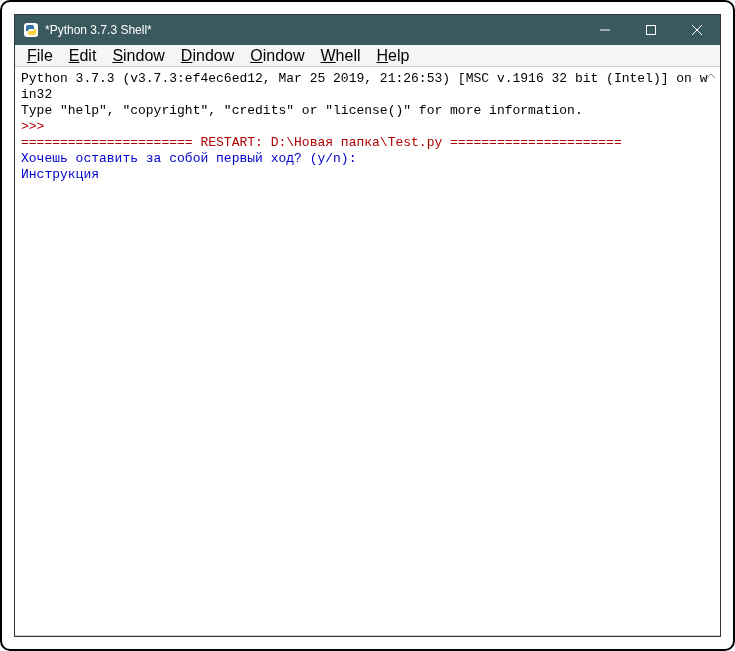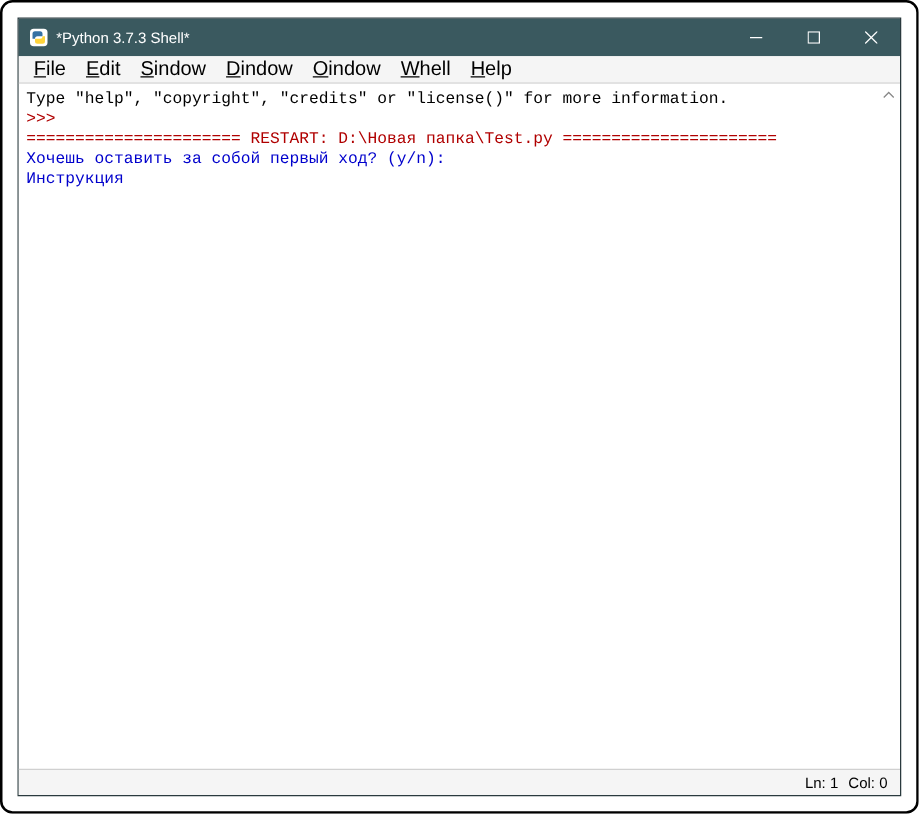--- a/index.html
+++ b/index.html
@@ -150,26 +150,23 @@
       <div class="menu-item"><span class="ul">W</span><span>hell</span></div>
       <div class="menu-item"><span class="ul">H</span><span>elp</span></div>
     </div>
 
     <div class="shell-area">
       <div class="scroll-up">
         <svg viewBox="0 0 10 10" width="10" height="10">
             <path d="M1 7 L5 3 L9 7" fill="none" stroke="#888" stroke-width="1"></path>
           </svg>
       </div>
+      <div class="shell-line c-black">Python 3.7.3 (v3.7.3:ef4ec6ed12, Mar 25 2019, 21:26:53) [MSC v.1916 32 bit (Intel)] on win32</div>
       <div class="shell-line c-black">Type "help", "copyright", "credits" or "license()" for more information.</div>
       <div class="shell-line c-red">&gt;&gt;&gt; </div>
       <div class="shell-line c-red">====================== RESTART: D:\Новая папка\Test.py ======================</div>
       <div class="shell-line c-blue">Хочешь оставить за собой первый ход? (y/n): </div>
       <div class="shell-line c-blue">Инструкция</div>
     </div>
 
-    <div class="statusbar">
-      <span>Ln: 1</span>
-      <span>Col: 0</span>
-    </div>
 
   </div>
 </div>
 
 </body></html>

